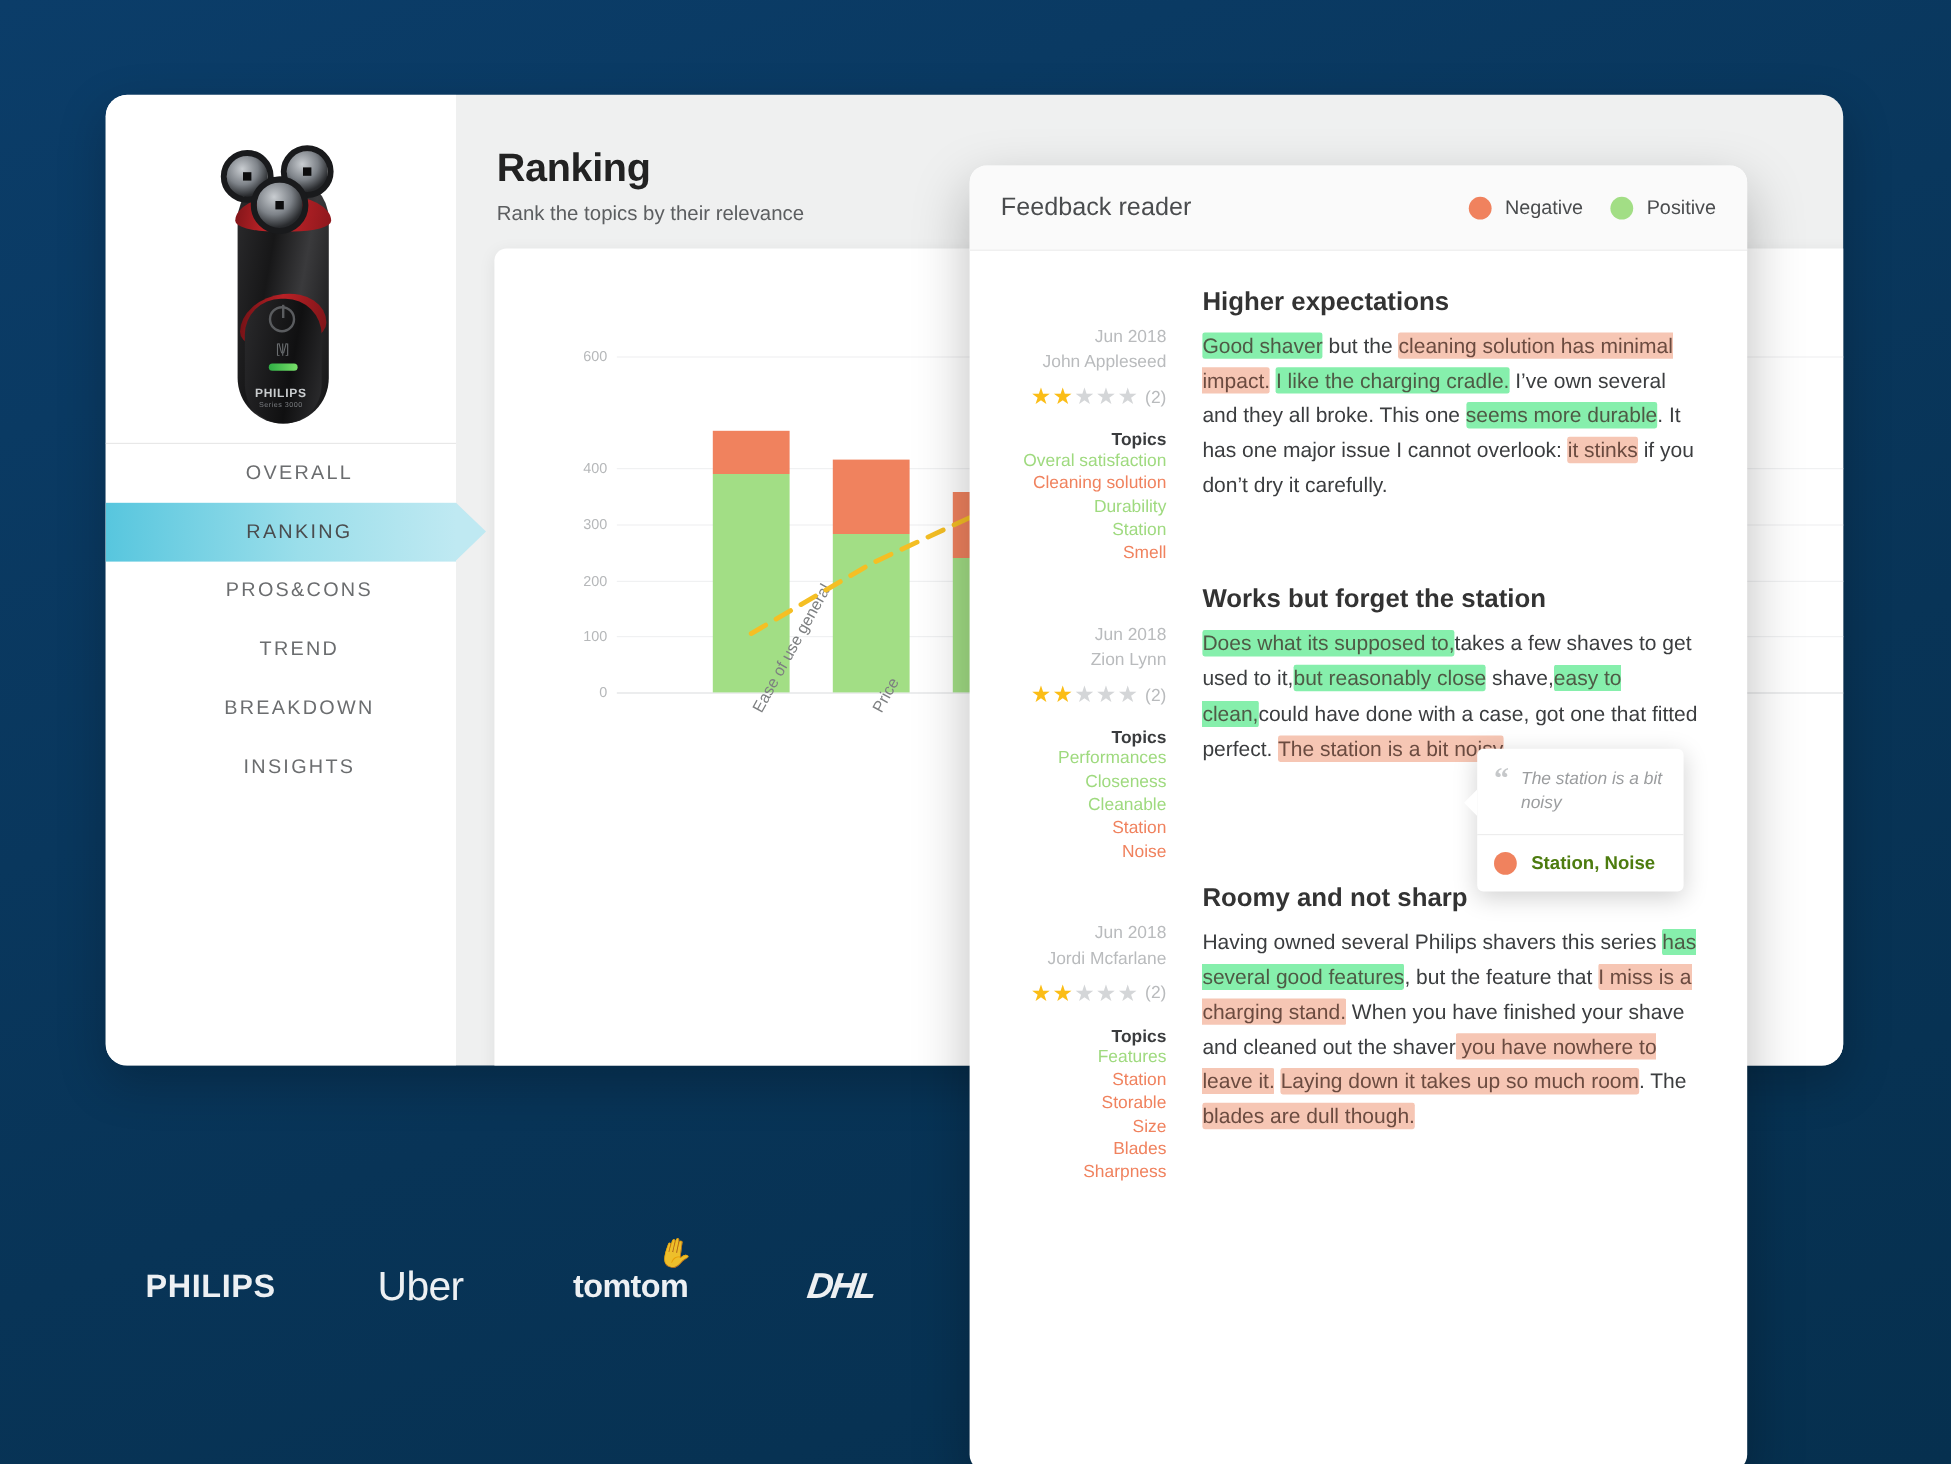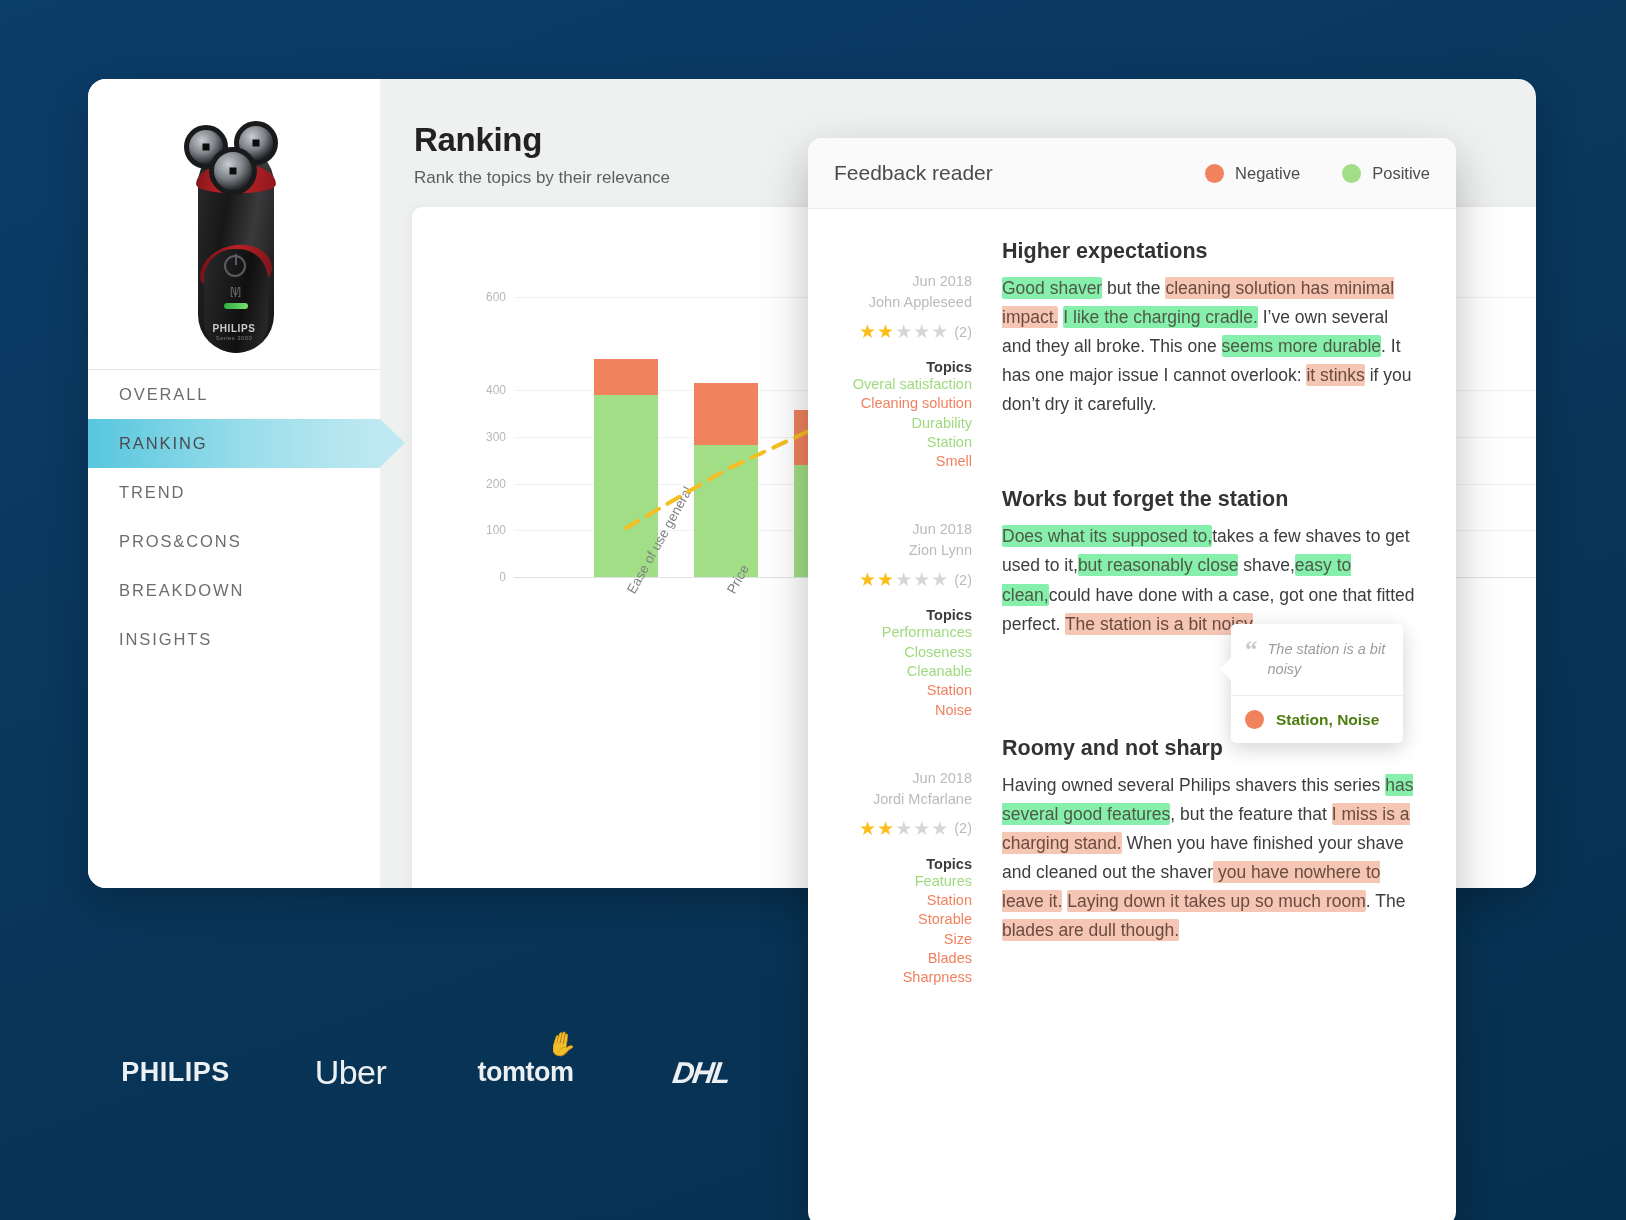--- a/index.html
+++ b/index.html
@@ -86,21 +86,21 @@
     color: #e8443c; font-size: 14.5px; letter-spacing: 1.6px; font-weight: 600;
     margin-bottom: 9px;
   }
   .product-title { color: #3b3b3b; font-size: 26px; font-weight: bold; letter-spacing: -0.2px; }
 
   .nav { border-top: 1px solid #e8e8e8; padding-top: 0; }
   .nav-item {
     height: 49px; display: flex; align-items: center;
     padding-left: 31px;
     color: #6b6d6f; font-size: 16.5px; letter-spacing: 1.9px;
-    cursor: pointer; position: relative;
+    cursor: pointer; position: relative; justify-content: center;
   }
   .nav-item.active {
     background: linear-gradient(90deg,#57c6de 0%, #9adeea 55%, #bfe9f2 100%);
     color: #4a4c4e;
   }
   .nav-item.active:after {
     content: ''; position: absolute; right: -25px; top: 0;
     border-top: 24.5px solid transparent;
     border-bottom: 24.5px solid transparent;
     border-left: 25px solid #bfe9f2;
@@ -141,21 +141,21 @@
     box-shadow: 0 18px 46px rgba(0,0,0,0.26);
     overflow: hidden;
     z-index: 20;
   }
   .reader-head {
     height: 71px; background: #fafafa;
     border-bottom: 1px solid #ededed;
     display: flex; align-items: center; padding: 0 26px 0 26px;
   }
   .reader-title { font-size: 21px; color: #4a4c4e; }
-  .legend { margin-left: auto; display: flex; align-items: center; gap: 42px; }
+  .legend { margin-left: auto; display: flex; align-items: center; gap: 23px; }
   .legend-item { display: flex; align-items: center; gap: 11px; }
   .dot { width: 19px; height: 19px; border-radius: 50%; display: inline-block; }
   .legend-label { font-size: 16.5px; color: #4a4c4e; }
 
   .reader-body { padding: 30px 34px 0 18px; }
   .review { display: flex; margin-bottom: 16px; }
   .review-meta {
     width: 176px; min-width: 176px; text-align: right; padding-right: 30px;
     padding-top: 32px;
   }
@@ -248,24 +248,24 @@
 
 
     <nav class="nav" id="nav">
         <div class="nav-item">
           <span>OVERALL</span>
         </div>
         <div class="nav-item active">
           <span>RANKING</span>
         </div>
         <div class="nav-item">
+          <span>PROS&amp;CONS</span>
+        </div>
+        <div class="nav-item">
           <span>TREND</span>
-        </div>
-        <div class="nav-item">
-          <span>PROS&amp;CONS</span>
         </div>
         <div class="nav-item">
           <span>BREAKDOWN</span>
         </div>
         <div class="nav-item">
           <span>INSIGHTS</span>
         </div>
       </nav>
   </div>
 

